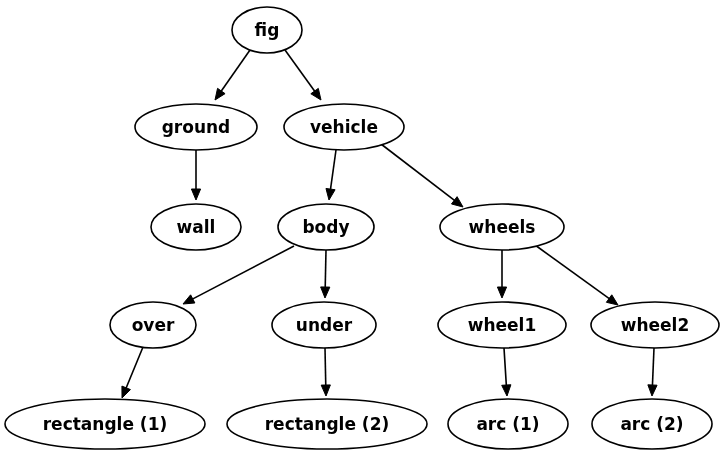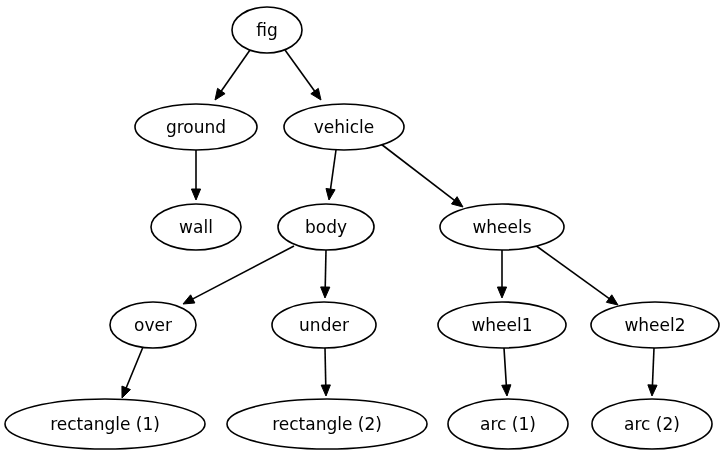--- a/index.html
+++ b/index.html
@@ -11,20 +11,21 @@
     width: 723px;
     height: 456px;
     font-family: "DejaVu Sans", sans-serif;
     overflow: hidden;
   }
   #graph-root {
     position: relative;
     width: 723px;
     height: 456px;
     background: #ffffff;
+    font-weight: bold;
   }
   svg.graph-canvas {
     position: absolute;
     left: 0;
     top: 0;
     width: 723px;
     height: 456px;
     display: block;
   }
   .node-ellipse {

